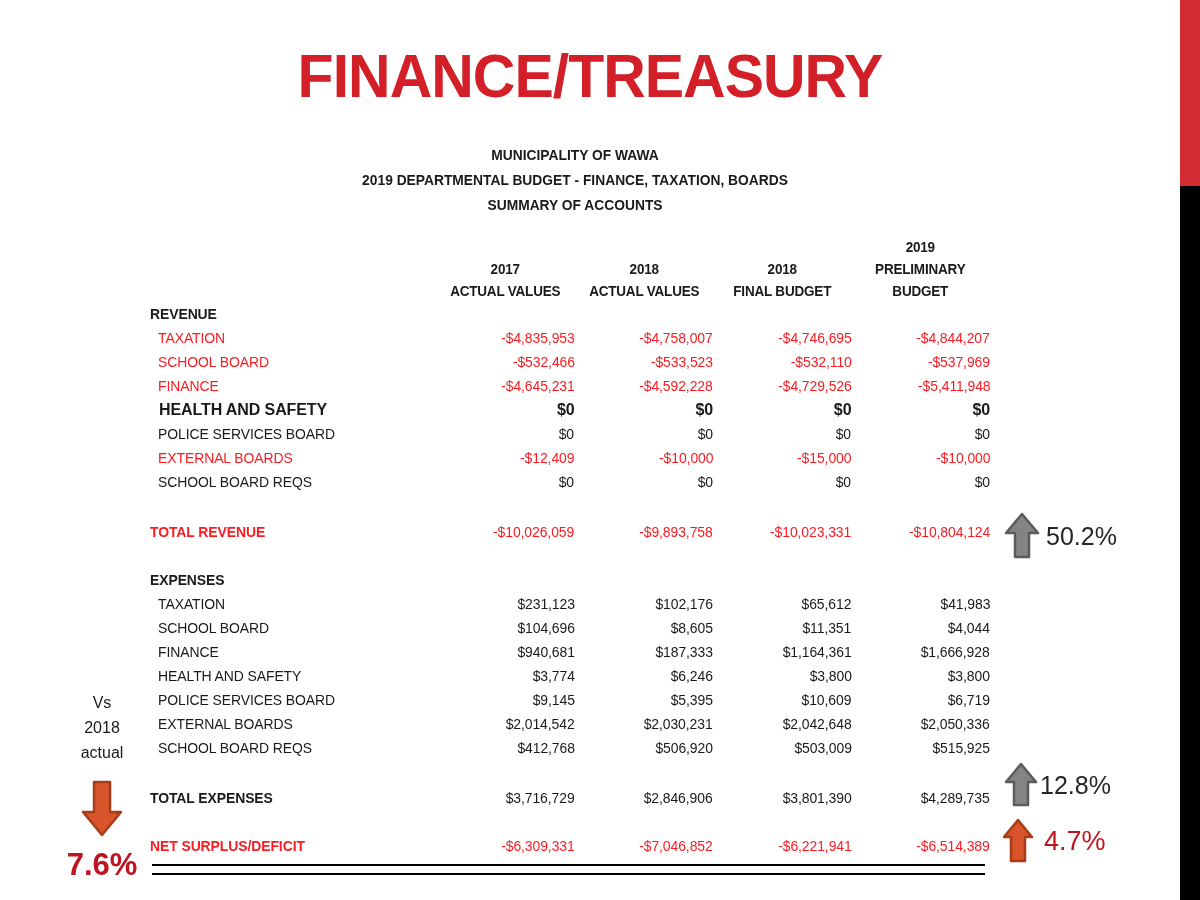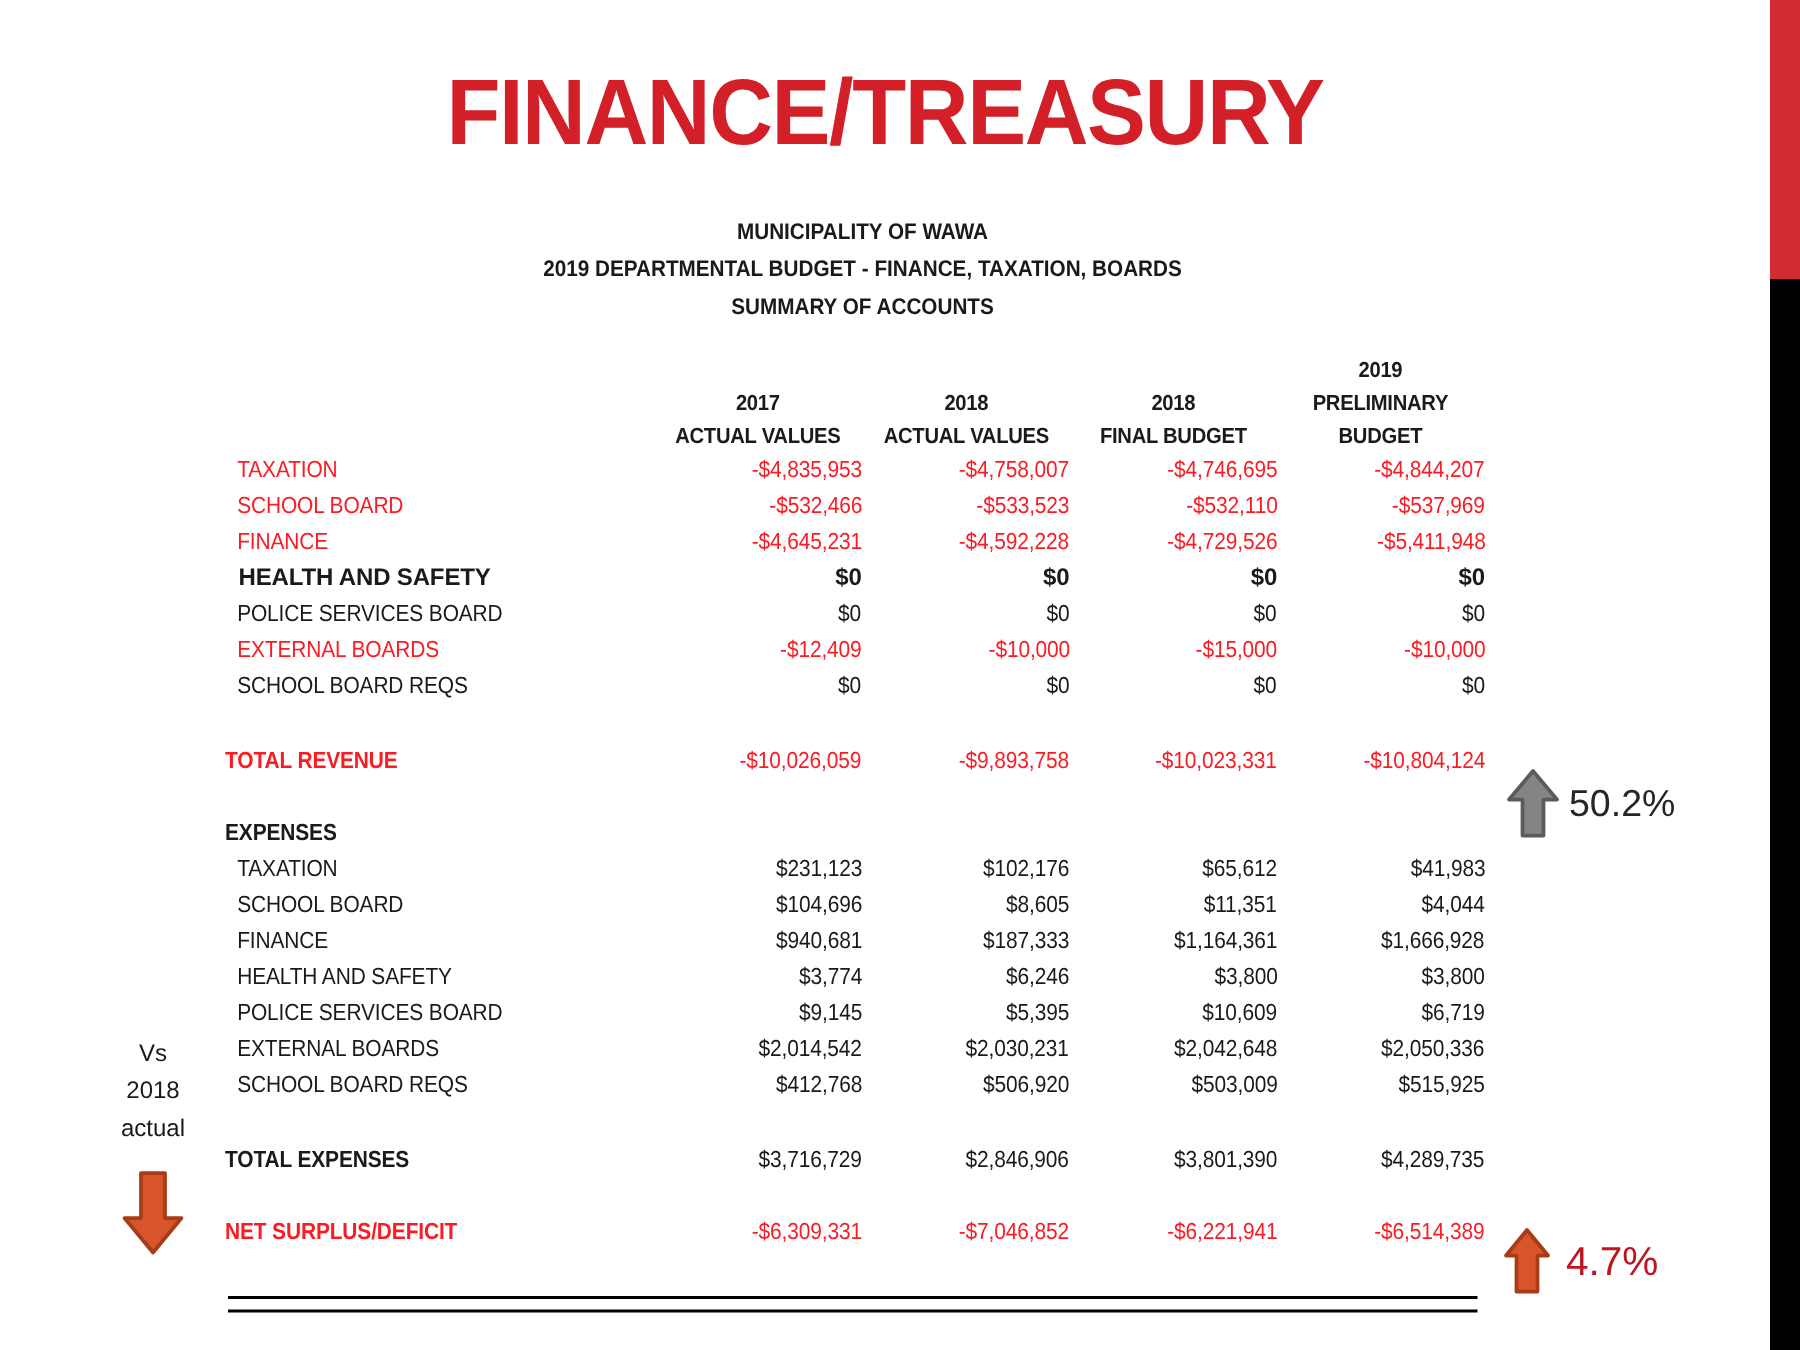--- a/index.html
+++ b/index.html
@@ -175,20 +175,27 @@
         </th>
         <th class="colhead">
           <span>2019</span>
           <span>PRELIMINARY</span>
           <span>BUDGET</span>
         </th>
       </tr>
     </thead>
     <tbody>
 
+      <tr class="sec-head">
+        <td class="rlabel"><span>REVENUE</span></td>
+        <td class="rval"></td>
+          <td class="rval"></td>
+          <td class="rval"></td>
+          <td class="rval"></td>
+      </tr>
 
       <tr class="neg">
         <td class="rlabel indent"><span>TAXATION</span></td>
         <td class="rval"><span>-$4,835,953</span></td>
         <td class="rval"><span>-$4,758,007</span></td>
         <td class="rval"><span>-$4,746,695</span></td>
         <td class="rval"><span>-$4,844,207</span></td>
       </tr>
       <tr class="neg">
         <td class="rlabel indent"><span>SCHOOL BOARD</span></td>
@@ -335,32 +342,39 @@
 
   <div class="dbl-line"></div>
 
   <div class="ann" id="ann-revenue">
     <svg class="arrow-up" width="36" height="48" viewBox="0 0 36 48">
       <polygon points="18,2 34,21 25,21 25,45 11,45 11,21 2,21" fill="#848484" stroke="#5B5B5B" stroke-width="2.5" stroke-linejoin="round"></polygon>
     </svg>
     <span class="ann-text">50.2%</span>
   </div>
 
+  <div class="ann" id="ann-expenses">
+    <svg class="arrow-up" width="34" height="46" viewBox="0 0 34 46">
+      <polygon points="17,2 32,20 24,20 24,43 10,43 10,20 2,20" fill="#848484" stroke="#5B5B5B" stroke-width="2.5" stroke-linejoin="round"></polygon>
+    </svg>
+    <span class="ann-text">12.8%</span>
+  </div>
 
   <div class="ann" id="ann-net">
     <svg class="arrow-up" width="32" height="46" viewBox="0 0 32 46">
       <polygon points="16,2 30,19 23,19 23,43 9,43 9,19 2,19" fill="#D8542A" stroke="#A83B18" stroke-width="2.5" stroke-linejoin="round"></polygon>
     </svg>
     <span class="ann-text red-bold">4.7%</span>
   </div>
 
   <div id="ann-left">
     <div class="vs-text">Vs</div>
     <div class="vs-text">2018</div>
     <div class="vs-text">actual</div>
     <div class="down-wrap">
       <svg width="44" height="58" viewBox="0 0 44 58">
         <polygon points="22,56 41,33 30,33 30,3 14,3 14,33 3,33" fill="#D8542A" stroke="#A83B18" stroke-width="2.5" stroke-linejoin="round"></polygon>
       </svg>
     </div>
+    <div class="pct">7.6%</div>
   </div>
 
 </div>
 
 </body></html>

